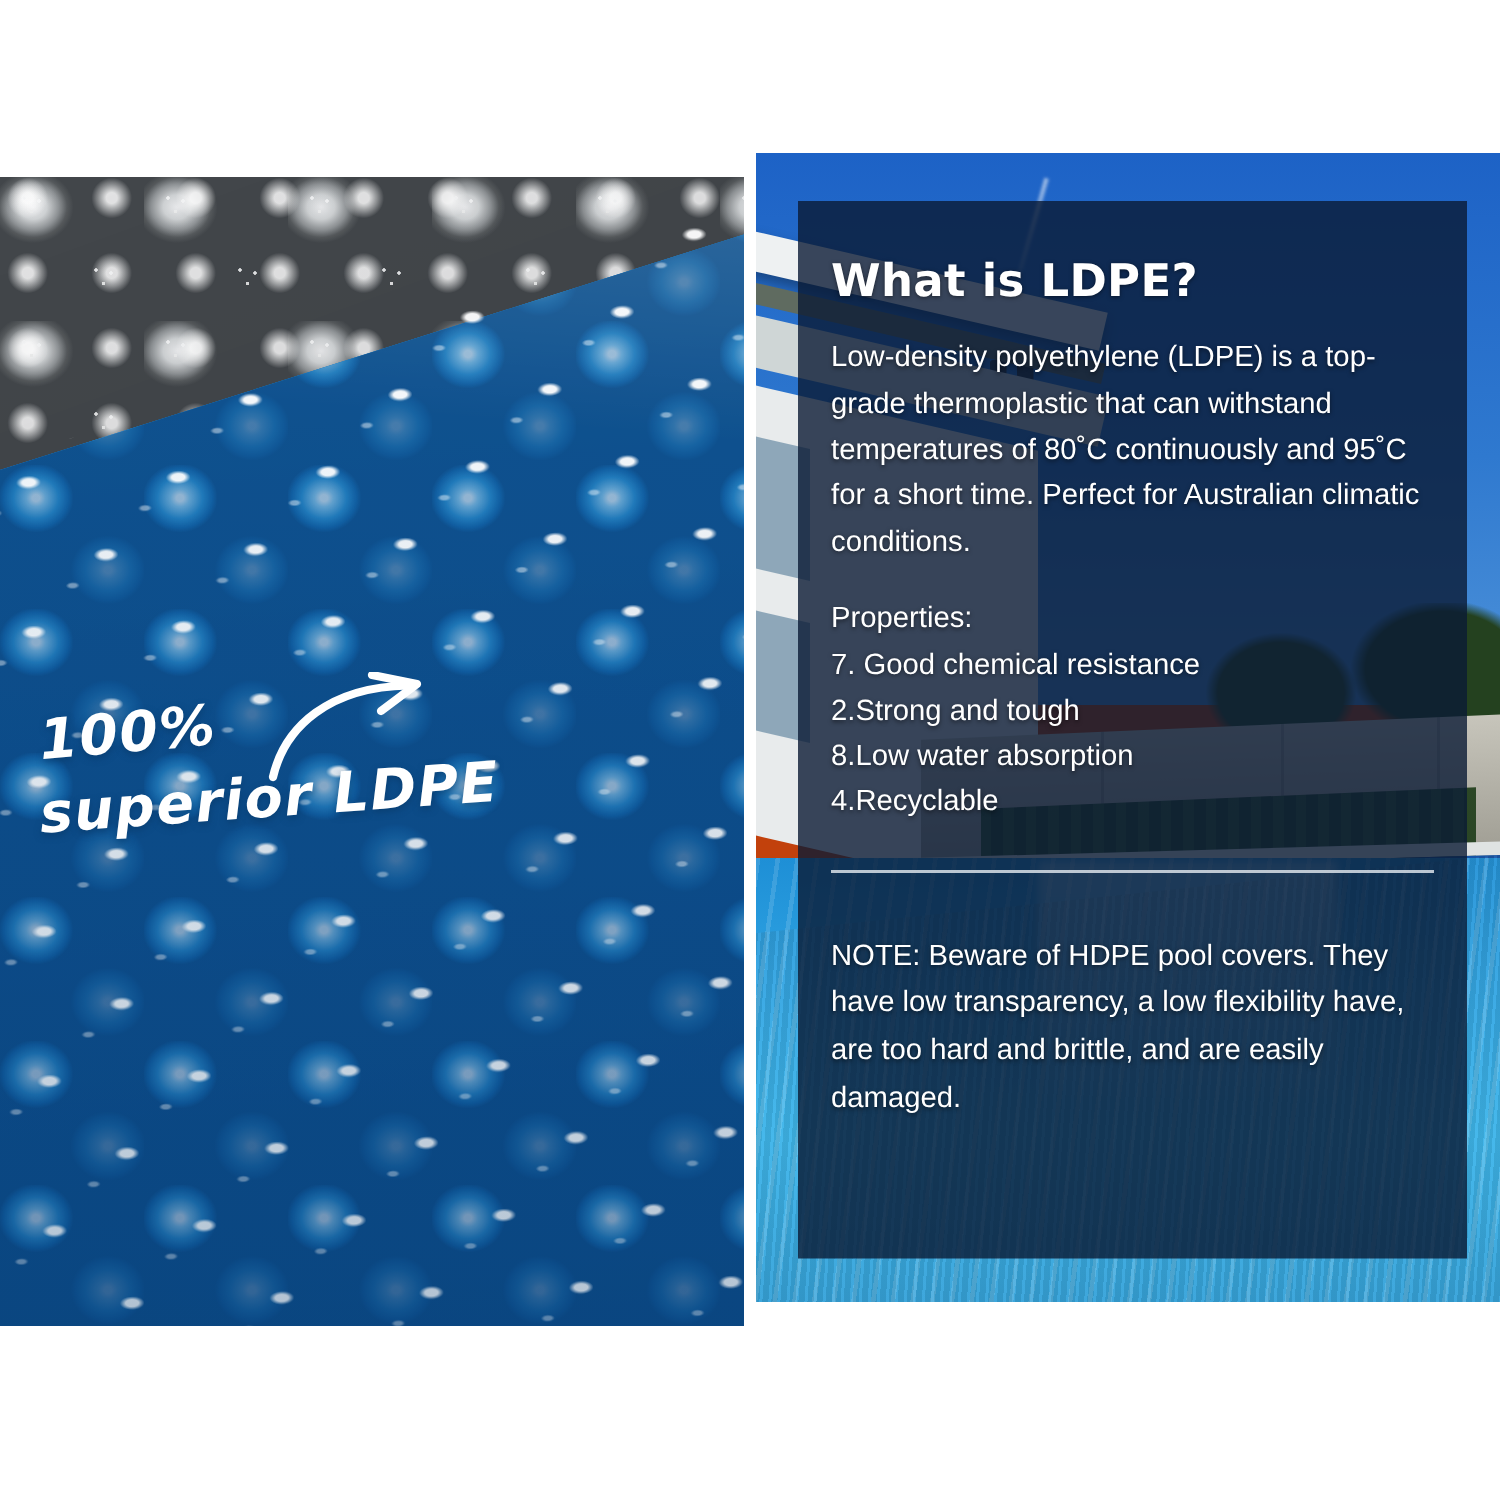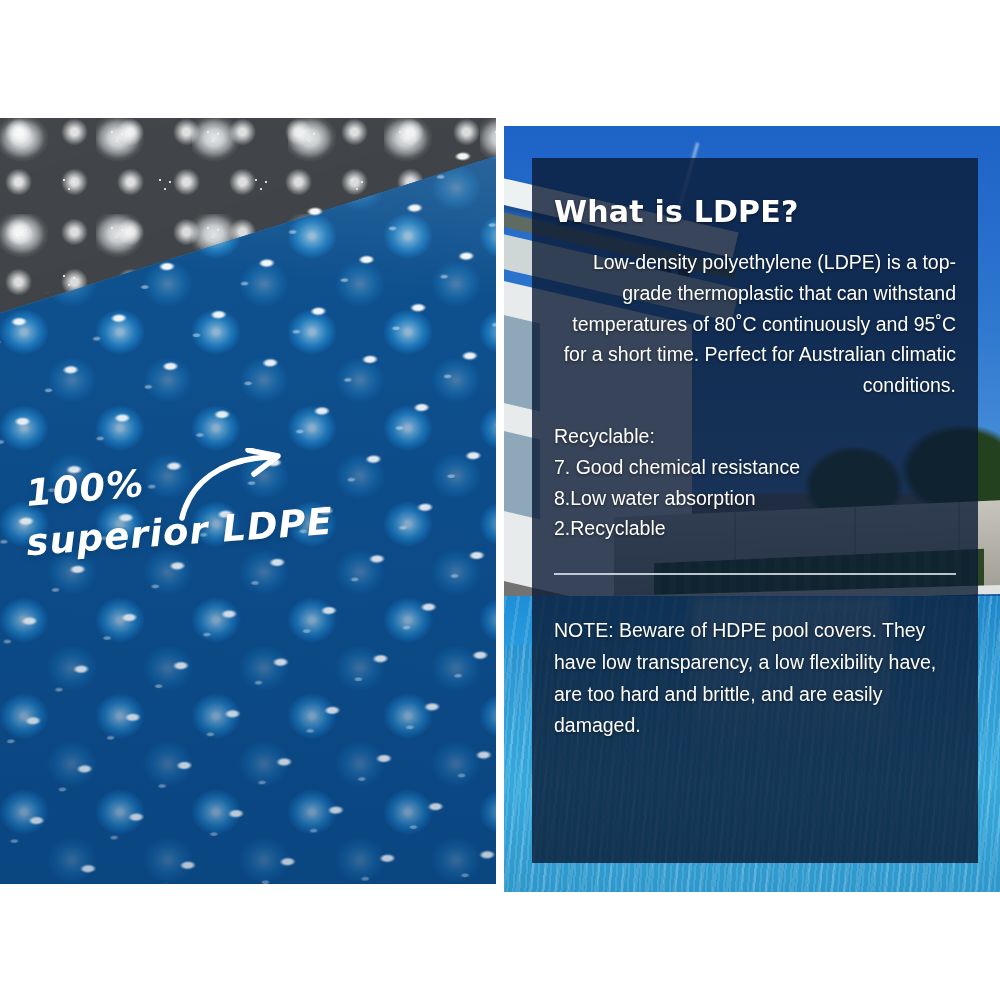--- a/index.html
+++ b/index.html
@@ -82,22 +82,22 @@
     font-weight:700;font-style:italic;
     text-shadow:0 2px 5px rgba(8,52,96,.55);
     pointer-events:none;
   }
   .hw-line1{font-size:37px;letter-spacing:1px;line-height:1;transform:rotate(-5deg);display:inline-block;}
   .hw-line2{font-size:37px;letter-spacing:1px;line-height:1;display:block;margin-top:6px;transform:rotate(-4deg);}
   .hw-arrow{position:absolute;left:150px;top:-22px;width:120px;height:74px;}
 
   
   #right-panel{
-    position:absolute;left:504px;top:126px;width:496px;height:766px;
-    overflow:hidden;background:#737373;
+    position:absolute;left:504px;top:102px;width:496px;height:766px;
+    overflow:hidden;background:#c2410c;
   }
   
   .sky{position:absolute;left:0;top:0;width:100%;height:48%;
        background:linear-gradient(180deg,#1d62c6 0%,#2f79cf 55%,#4e93da 100%);}
   .contrail{position:absolute;left:36%;top:2%;width:3px;height:96px;
        background:linear-gradient(180deg,rgba(255,255,255,.55),rgba(255,255,255,0));
        transform:rotate(16deg);filter:blur(1px);}
   
   .building{position:absolute;left:-12px;top:30px;width:250px;height:420px;}
   .roof{position:absolute;left:0;top:20px;width:250px;height:26px;background:#eef1f2;
@@ -149,21 +149,20 @@
     color:#ffffff;
   }
   .card-title{
     font-family:"DejaVu Sans",sans-serif;
     font-size:30px;font-weight:700;letter-spacing:.2px;margin:10px 0 18px 0;
     text-shadow:0 1px 3px rgba(0,0,0,.5);
   }
   .card-para{
     font-size:19.5px;line-height:1.58;font-weight:400;margin:0 0 20px 0;
     text-shadow:0 1px 3px rgba(0,0,0,.55);
-    text-align:right;
   }
   .props-head{font-size:19.5px;line-height:1.55;margin:0 0 1px 0;text-shadow:0 1px 3px rgba(0,0,0,.55);}
   .props-list{list-style:none;margin:0;padding:0;}
   .props-list li{font-size:19.5px;line-height:1.56;text-shadow:0 1px 3px rgba(0,0,0,.55);}
   .divider{height:2px;background:rgba(226,232,238,.82);margin:30px 0 40px 0;}
   .note-para{
     font-size:19.5px;line-height:1.62;margin:0;text-shadow:0 1px 3px rgba(0,0,0,.55);
   }
 </style>
 </head>
@@ -220,25 +219,26 @@
     <div class="pool-ripple"></div>
     <div class="pool-reflect"></div>
 
     <div class="deck"></div>
     <div class="deck-grain"></div>
 
     <div class="info-card">
       <h1 class="card-title">What is LDPE?</h1>
       <p class="card-para">Low-density polyethylene (LDPE) is a top-grade thermoplastic that can withstand temperatures of 80˚C continuously and 95˚C for a short time. Perfect for Australian climatic conditions.</p>
 
-      <p class="props-head">Recyclable:</p>
+      <p class="props-head">Properties:</p>
       <ul class="props-list">
         <li>7. Good chemical resistance</li>
+        <li>2.Strong and tough</li>
         <li>8.Low water absorption</li>
-        <li>2.Recyclable</li>
+        <li>4.Recyclable</li>
       </ul>
 
       <div class="divider"></div>
 
       <p class="note-para">NOTE: Beware of HDPE pool covers. They have low transparency, a low flexibility have, are too hard and brittle, and are easily damaged.</p>
     </div>
   </div>
 
 </div>
 

